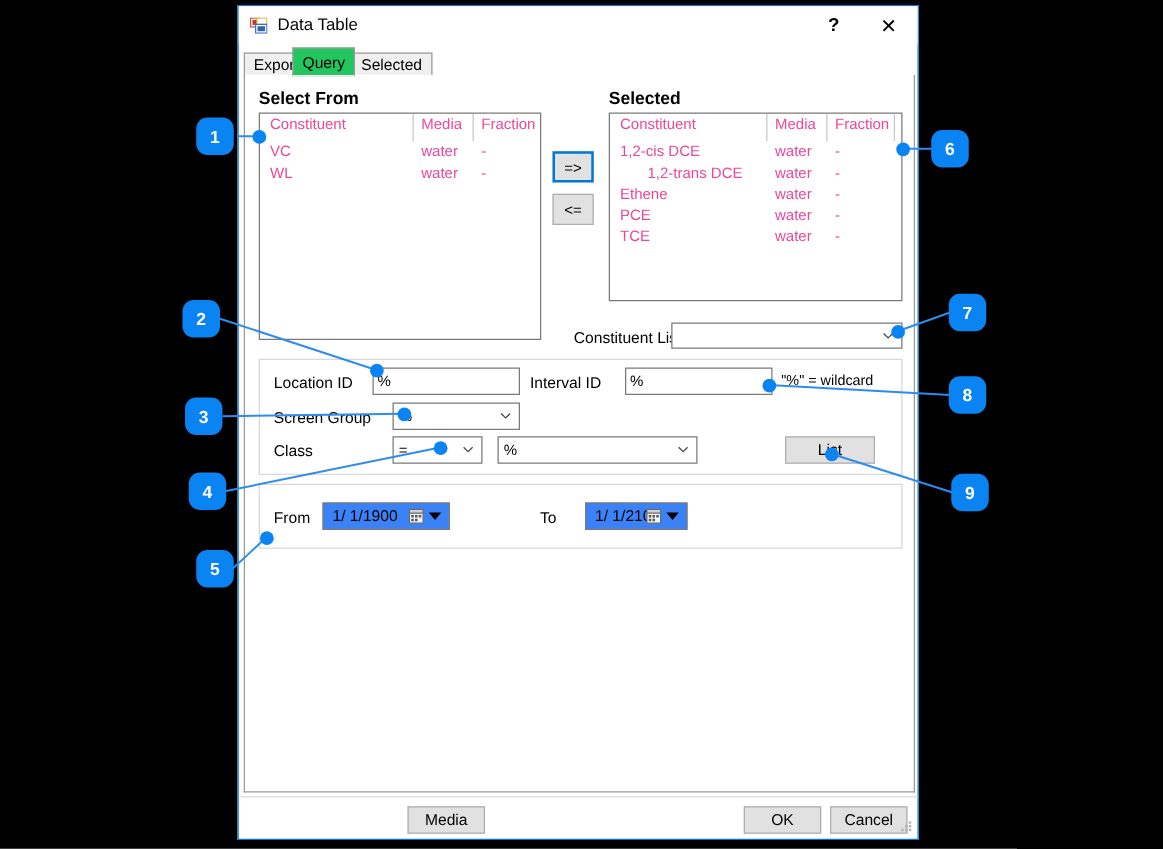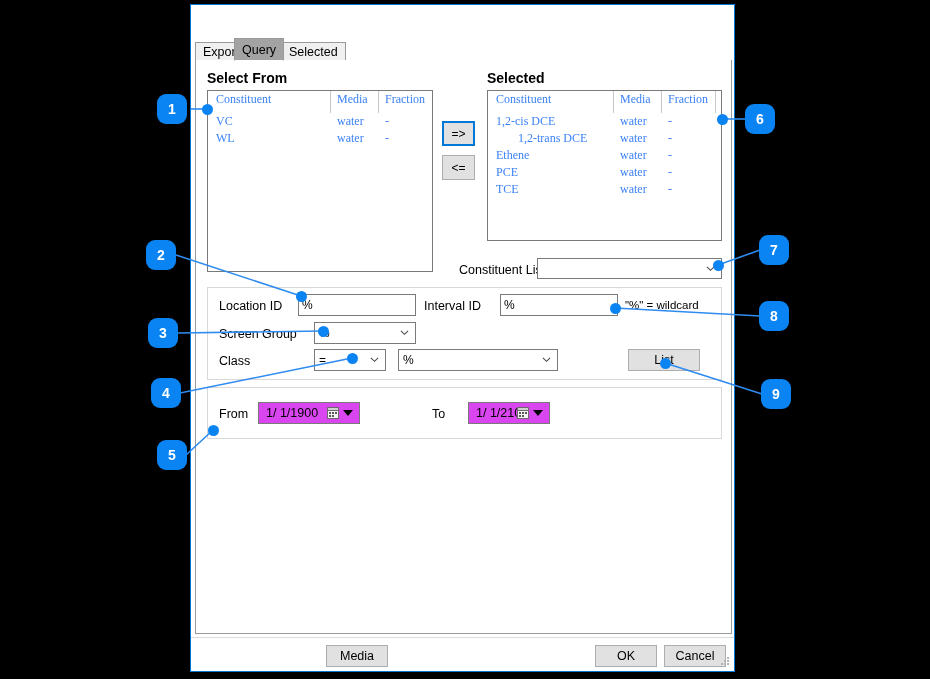--- a/index.html
+++ b/index.html
@@ -58,21 +58,21 @@
     position:absolute;bottom:0;
     border:1px solid #9a9a9a;
     background:#f0f0f0;
     box-sizing:border-box;
     display:flex;align-items:center;justify-content:center;
     font-size:12.5px;
     padding:0 7px;
     cursor:default;
   }
   .tab.inactive{height:19px;}
-  .tab.active{height:23px;background:#a3a3a3;border-bottom-color:#ffffff;z-index:3;}
+  .tab.active{height:23px;background:#22c55e;border-bottom-color:#ffffff;z-index:3;}
   #tab0{left:0;}
   #tab1{left:39px;}
   #tab2{left:86px;}
 
   
   .tabpage{
     position:absolute;left:4px;top:55px;width:537px;height:574px;
     background:#ffffff;
     border:1px solid #9a9a9a;border-top:none;
     box-sizing:border-box;
@@ -88,21 +88,21 @@
     box-sizing:border-box;overflow:hidden;
   }
   .lb-header{
     position:relative;height:22px;
   }
   .lb-hcell{
     position:absolute;top:3px;font-size:12px;color:#000;white-space:nowrap;
   }
   .lb-sep{position:absolute;top:0;width:1px;height:22px;background:#c8c8c8;}
   .lb-row{position:relative;height:17px;}
-  .lb-cell{position:absolute;top:1px;font-size:12px;color:#3b82f6;white-space:nowrap;font-family:Liberation Serif, serif;}
+  .lb-cell{position:absolute;top:1px;font-size:12px;color:#ec4899;white-space:nowrap;}
 
   
   .xfer{
     position:absolute;width:33px;height:25px;
     box-sizing:border-box;
     background:#e1e1e1;border:1px solid #adadad;
     display:flex;align-items:center;justify-content:center;
     font-size:12px;color:#000;
     font-family:"Liberation Sans",sans-serif;
     cursor:default;
@@ -137,21 +137,21 @@
     font-size:12.5px;color:#000;
     font-family:"Liberation Sans",sans-serif;
     cursor:default;
   }
   .groupbox{
     position:absolute;box-sizing:border-box;
     border:1px solid #d8d8d8;background:#ffffff;
   }
   .datepick{
     position:absolute;box-sizing:border-box;
-    background:#d946ef;border:1px solid #7a7a7a;
+    background:#3b82f6;border:1px solid #7a7a7a;
   }
   .datepick .dval{
     position:absolute;left:7px;top:3px;font-size:12.5px;color:#000;white-space:nowrap;
   }
   .cal-ico{position:absolute;right:20px;top:4px;width:12px;height:12px;}
   .dp-arrow{position:absolute;right:6px;top:50%;margin-top:-3px;
     width:0;height:0;border-left:5px solid transparent;border-right:5px solid transparent;
     border-top:6px solid #000;}
 
   .footer-sep{position:absolute;left:0;right:0;height:1px;background:#dcdcdc;}
@@ -172,20 +172,35 @@
   }
   svg.overlay{position:absolute;left:0;top:0;width:930px;height:679px;pointer-events:none;}
 </style>
 </head>
 <body>
 
 <div class="root">
 
   <div class="dialog">
 
+    <div class="titlebar">
+      <svg class="title-icon" viewBox="0 0 14 13">
+        <rect x="0" y="0" width="8" height="8" fill="#d94f3d"></rect>
+        <rect x="1" y="1" width="6" height="6" fill="#ffffff"></rect>
+        <rect x="2" y="2" width="4" height="4" fill="#c0392b"></rect>
+        <rect x="5" y="0" width="9" height="6" fill="#e8b33a"></rect>
+        <rect x="6" y="1" width="7" height="4" fill="#ffffff"></rect>
+        <rect x="4" y="5" width="10" height="8" fill="#3b74c4"></rect>
+        <rect x="5" y="6" width="8" height="6" fill="#ffffff"></rect>
+        <rect x="6" y="7" width="6" height="4" fill="#2f64ae"></rect>
+      </svg>
+      <div class="title-text">Data Table</div>
+      <div class="tb-btn tb-help">?</div>
+      <div class="tb-btn tb-close">✕</div>
+    </div>
 
     <div class="tabstrip">
       <div class="tabline"></div>
       <div class="tab inactive" id="tab0">Export</div>
       <div class="tab active" id="tab1">Query</div>
       <div class="tab inactive" id="tab2">Selected</div>
     </div>
 
     <div class="tabpage">
 

